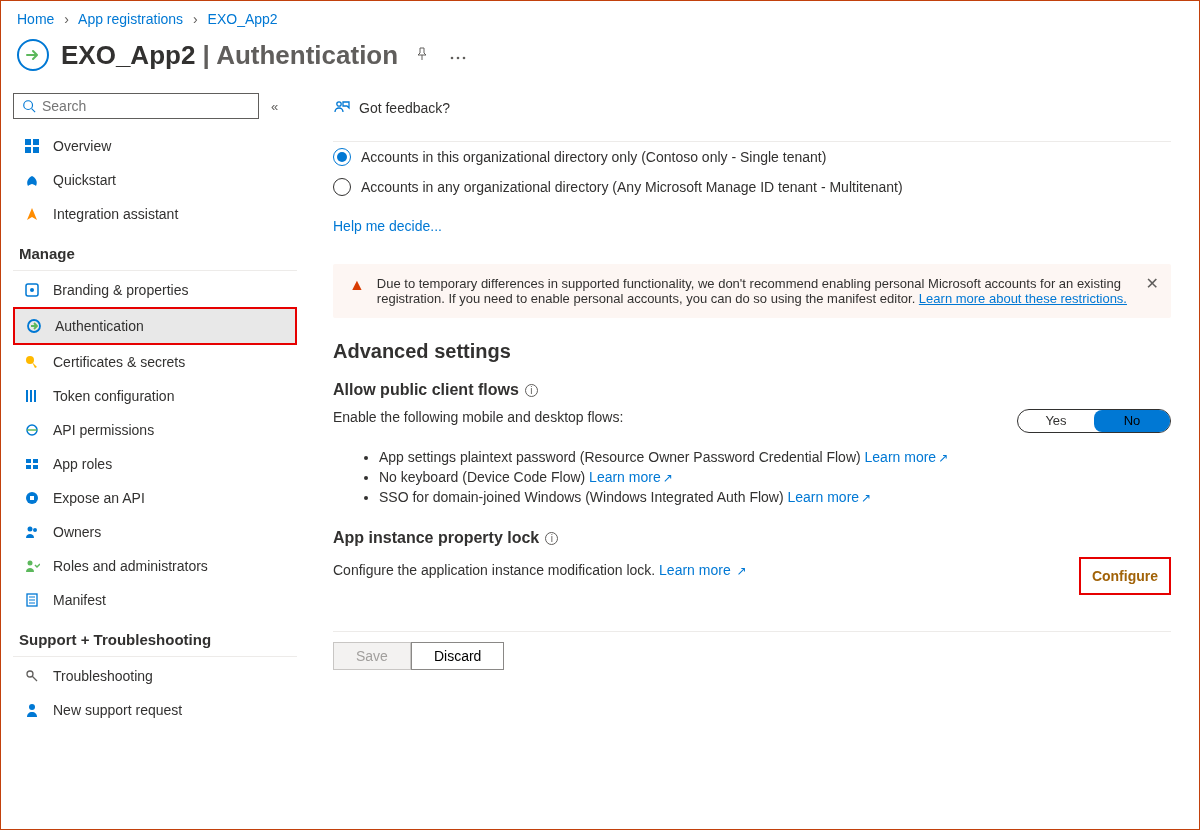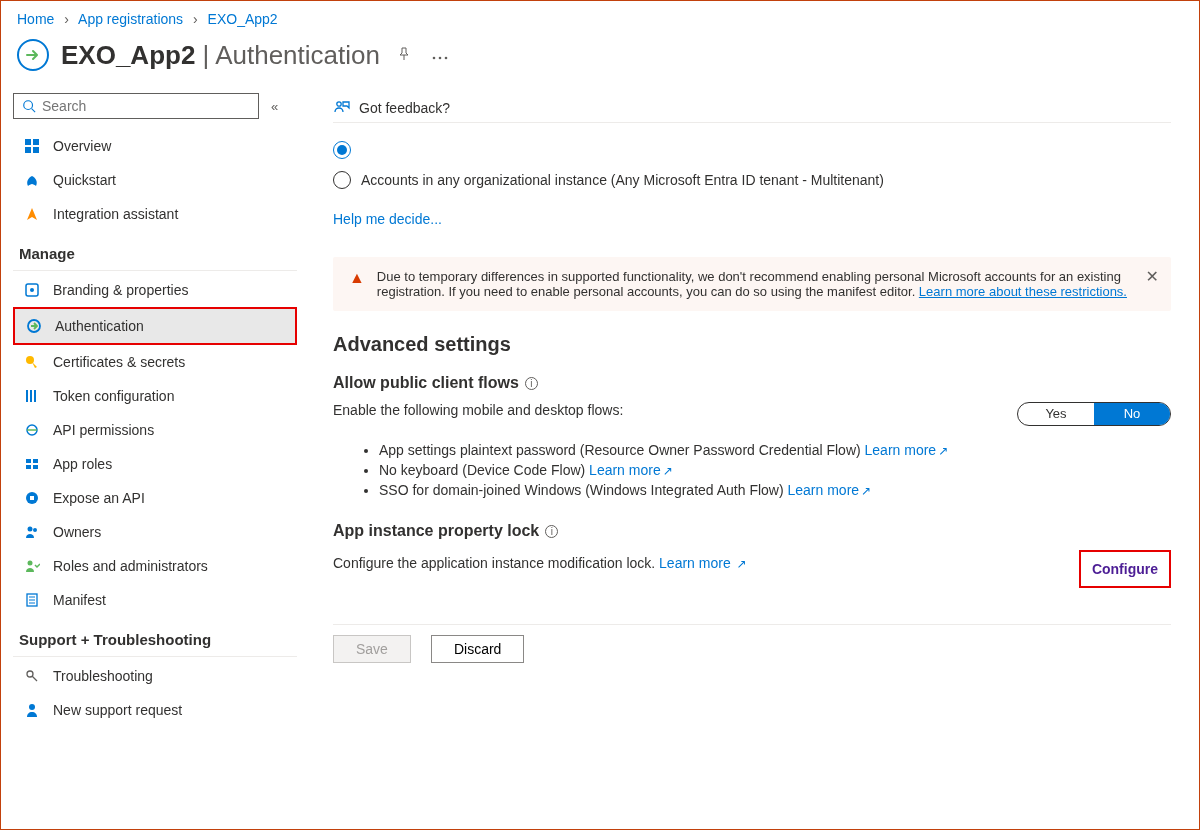--- a/index.html
+++ b/index.html
@@ -9,42 +9,42 @@
   
   .breadcrumbs { padding: 10px 16px 4px; font-size: 14px; }
   .breadcrumbs a { color: #0078d4; text-decoration: none; cursor: pointer; }
   .breadcrumbs .sep { color: #605e5c; margin: 0 6px; }
   
   
   .header { display: flex; align-items: center; padding: 8px 16px 18px; gap: 12px; }
   .header .logo { width: 32px; height: 32px; border: 2.5px solid #0078d4; border-radius: 50%; display: flex; align-items: center; justify-content: center; }
   .header .logo svg { fill: #5cb85c; }
   .header h1 { font-size: 26px; font-weight: 600; color: #323130; }
-  .header h1 .light { font-weight: 400; color: #605e5c; }
+  .header h1 .light { font-weight: 700; color: #605e5c; }
   .header .pin, .header .more { color: #605e5c; cursor: pointer; padding: 4px; }
   
   
   .body { display: flex; flex: 1; overflow: hidden; justify-content: center; }
   
   
   .sidebar { width: 300px; border-right: none; padding: 0 4px 0 12px; overflow-y: auto; }
   .search-row { display: flex; align-items: center; gap: 12px; padding: 4px 4px 10px 0; }
   .search-box { flex: 1; display: flex; align-items: center; border: 1px solid #605e5c; padding: 4px 8px; max-width: 246px; }
   .search-box svg { fill: #0078d4; }
   .search-box input { border: none; outline: none; font-size: 14px; margin-left: 6px; flex:1; color: #605e5c; }
   .collapse-btn { color: #605e5c; cursor: pointer; font-size: 13px; }
   .nav-item { display: flex; align-items: center; gap: 12px; padding: 8px 10px; cursor: pointer; font-size: 14px; }
   .nav-item.selected { background: #e8e8e8; }
   .nav-item .nav-icon { width: 18px; height: 18px; display: flex; align-items: center; justify-content: center; }
   .nav-section { font-weight: 600; padding: 14px 6px 8px; font-size: 15px; border-bottom: 1px solid #edebe9; margin-bottom: 2px; }
   .red-box { border: 2px solid #e60000; }
   
   
   .main { flex: 1; padding: 0 28px 12px 32px; overflow-y: auto; }
-  .feedback-bar { display: flex; align-items: center; gap: 8px; padding: 10px 0 5px; color: #323130; cursor: pointer; border-bottom: 1px solid #edebe9; margin-bottom: 12px; }
+  .feedback-bar { display: flex; align-items: center; gap: 8px; padding: 10px 0 24px; color: #323130; cursor: pointer; border-bottom: 1px solid #edebe9; margin-bottom: 0; }
   .feedback-bar svg { stroke: #0078d4; fill: none; }
   
   .radio-group { margin-bottom: 16px; }
   .radio-row { display: flex; align-items: center; gap: 10px; padding: 6px 0; cursor: pointer; }
   .radio { width: 18px; height: 18px; border: 1px solid #323130; border-radius: 50%; display: flex; align-items: center; justify-content: center; }
   .radio.checked { border-color: #0078d4; }
   .radio.checked::after { content: ""; width: 10px; height: 10px; background: #0078d4; border-radius: 50%; }
   .link { color: #0078d4; cursor: pointer; }
   
   .warning-box { background: #fdf6f3; padding: 12px 16px; border-radius: 2px; display: flex; gap: 12px; margin: 30px 0 22px; position: relative; font-size: 13px; color: #323130; }
@@ -53,31 +53,31 @@
   .warning-box .link { text-decoration: underline; }
   
   h2 { font-size: 20px; font-weight: 700; margin-bottom: 18px; }
   h3 { font-size: 16px; font-weight: 600; margin-bottom: 10px; display: flex; align-items: center; gap: 6px; }
   .info-icon { width: 13px; height: 13px; border: 1px solid #605e5c; border-radius: 50%; display: inline-flex; align-items: center; justify-content: center; font-size: 10px; color: #605e5c; cursor: default; font-weight: 400; }
   .desc { color: #323130; margin-bottom: 12px; }
   
   .toggle-row { display: flex; justify-content: space-between; align-items: flex-start; margin-bottom: 10px; }
   .toggle { display: flex; border: 1px solid #323130; border-radius: 14px; overflow: hidden; width: 154px; height: 24px; cursor: pointer; font-size: 13px; }
   .toggle span { flex: 1; text-align: center; line-height: 22px; }
-  .toggle .active { background: #0078d4; color: #ffffff; border-radius: 0; }
+  .toggle .active { background: #0078d4; color: #000000; border-radius: 8px; }
   
   ul.flows { list-style: disc; margin: 6px 0 22px 46px; }
   ul.flows li { padding: 2px 0; }
   .ext-icon { color: #0078d4; font-size: 12px; margin-left: 2px; }
   
   .lock-row { display: flex; justify-content: space-between; align-items: center; }
-  .configure-btn { color: #4c1d95; font-weight: 600; padding: 8px 10px; cursor: pointer; }
+  .configure-btn { color: #a16207; font-weight: 600; padding: 8px 10px; cursor: pointer; }
   .configure-wrap { border: 2px solid #e60000; padding: 1px; }
   
-  .footer-btns { display: flex; gap: 20px; margin-top: 36px; padding-top: 10px; border-top: 1px solid #edebe9; }
+  .footer-btns { display: flex; gap: 0; margin-top: 36px; padding-top: 10px; border-top: 1px solid #edebe9; }
   .btn { padding: 5px 22px; border: 1px solid #8a8886; background: #fff; cursor: pointer; font-size: 14px; }
   .btn.disabled { color: #a19f9d; border-color: #c8c6c4; cursor: default; background: #f3f2f1; }
 </style>
 </head>
 <body>
 
 <div class="app">
 
   <div class="breadcrumbs">
     <a>Home</a>
@@ -281,24 +281,25 @@
             <circle cx="6" cy="5" r="2.2"></circle>
             <path d="M2 13c0-2.5 2-4 4-4s4 1.5 4 4"></path>
             <path d="M10 3h6v6l-2-2h-4z"></path>
           </svg>
         <span>Got feedback?</span>
       </div>
 
       <div class="radio-group">
         <div class="radio-row">
           <div class="radio checked"></div>
+          <span>Accounts in this organizational directory only (Contoso only - Single tenant)</span>
         </div>
         <div class="radio-row">
           <div class="radio"></div>
-          <span>Accounts in any organizational instance (Any Microsoft Entra ID tenant - Multitenant)</span>
+          <span>Accounts in any organizational directory (Any Microsoft Manage ID tenant - Multitenant)</span>
         </div>
       </div>
       <span class="link">Help me decide...</span>
 
       <div class="warning-box">
         <span class="warn-icon">▲</span>
         <div>
           <span>Due to temporary differences in supported functionality, we don't recommend enabling personal Microsoft accounts for an existing registration. If you need to enable personal accounts, you can do so using the manifest editor.  </span>
           <span class="link">Learn more about these restrictions.</span>
         </div>

